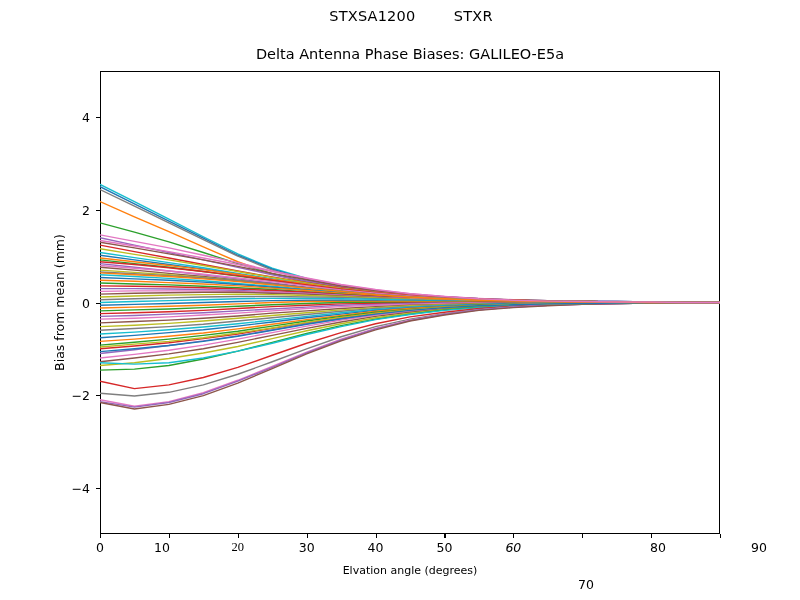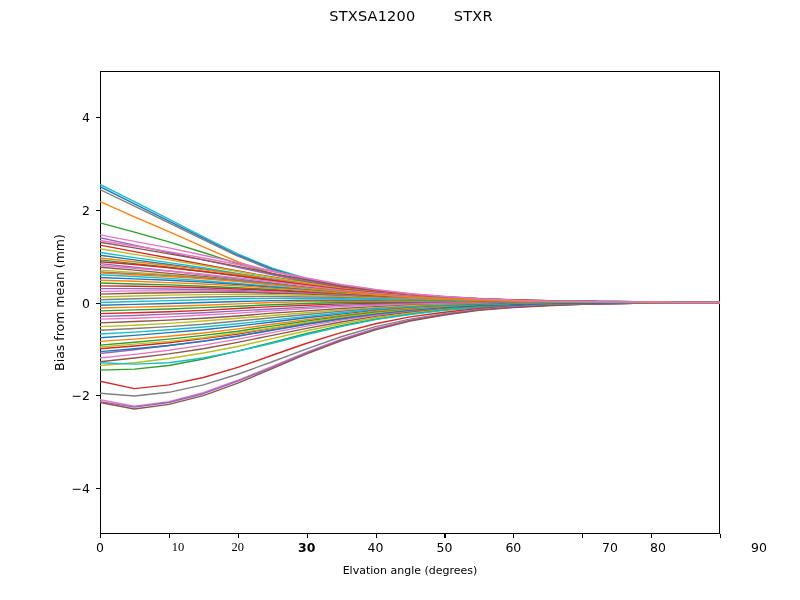--- a/index.html
+++ b/index.html
@@ -110,20 +110,21 @@
     transform-origin: center center;
   }
 </style>
 </head>
 <body>
 
 <div id="figure">
 
   <div class="suptitle">STXSA1200        STXR</div>
 
+  <div class="axtitle">Delta Antenna Phase Biases: GALILEO-E5a</div>
 
   <div class="axes-frame"></div>
 
   <svg id="plot-svg" viewBox="0 0 620 463" preserveAspectRatio="none">
     <g id="series-group">
         <polyline points="0.00,113.44 34.44,130.57 68.89,148.16 103.33,165.75 137.78,182.88 172.22,197.24 206.67,207.42 241.11,214.83 275.56,219.92 310.00,223.63 344.44,225.94 378.89,227.80 413.33,229.19 447.78,229.65 482.22,230.11 516.67,230.57 551.11,231.04 585.56,231.04 620.00,231.50" fill="none" stroke="#17becf" stroke-width="1.4" stroke-linejoin="round" stroke-linecap="round"></polyline>
         <polyline points="0.00,115.75 34.44,132.88 68.89,150.01 103.33,167.14 137.78,184.27 172.22,198.16 206.67,208.35 241.11,215.30 275.56,220.39 310.00,224.09 344.44,226.41 378.89,228.26 413.33,229.19 447.78,230.11 482.22,230.57 516.67,230.57 551.11,231.04 585.56,231.50 620.00,231.50" fill="none" stroke="#1f77b4" stroke-width="1.4" stroke-linejoin="round" stroke-linecap="round"></polyline>
         <polyline points="0.00,118.53 34.44,135.20 68.89,151.86 103.33,168.53 137.78,185.20 172.22,199.09 206.67,208.81 241.11,215.76 275.56,220.85 310.00,224.09 344.44,226.41 378.89,228.26 413.33,229.19 447.78,230.11 482.22,230.57 516.67,231.04 551.11,231.04 585.56,231.50 620.00,231.50" fill="none" stroke="#7f7f7f" stroke-width="1.4" stroke-linejoin="round" stroke-linecap="round"></polyline>
         <polyline points="0.00,130.57 34.44,145.85 68.89,160.66 103.33,175.94 137.78,190.76 172.22,202.79 206.67,211.59 241.11,217.61 275.56,221.78 310.00,225.02 344.44,227.33 378.89,228.72 413.33,229.65 447.78,230.11 482.22,230.57 516.67,231.04 551.11,231.04 585.56,231.50 620.00,231.50" fill="none" stroke="#ff7f0e" stroke-width="1.4" stroke-linejoin="round" stroke-linecap="round"></polyline>
         <polyline points="0.00,151.86 34.44,161.12 68.89,170.85 103.33,181.50 137.78,192.61 172.22,202.79 206.67,210.66 241.11,216.68 275.56,221.31 310.00,224.56 344.44,226.87 378.89,228.26 413.33,229.19 447.78,230.11 482.22,230.57 516.67,231.04 551.11,231.04 585.56,231.50 620.00,231.50" fill="none" stroke="#2ca02c" stroke-width="1.4" stroke-linejoin="round" stroke-linecap="round"></polyline>
@@ -194,33 +195,33 @@
       <div class="ytick-label" style="top: 302.5px; left: 50px;">0</div>
       <div class="tick-mark-y" style="top: 209.9px;"></div>
       <div class="ytick-label" style="top: 209.9px; left: 50px;">2</div>
       <div class="tick-mark-y" style="top: 117.3px;"></div>
       <div class="ytick-label" style="top: 117.3px; left: 50px;">4</div>
     </div>
   <div id="xtick-group">
       <div class="tick-mark-x" style="left: 100px;"></div>
       <div class="xtick-label" style="left: 75px;">0</div>
       <div class="tick-mark-x" style="left: 168.889px;"></div>
-      <div class="xtick-label" style="left: 153px; font-family: Liberation Serif, serif;">10</div>
+      <div class="xtick-label" style="left: 137px;">10</div>
       <div class="tick-mark-x" style="left: 237.778px;"></div>
       <div class="xtick-label" style="left: 212.778px; font-family: Liberation Serif, serif;">20</div>
       <div class="tick-mark-x" style="left: 306.667px;"></div>
-      <div class="xtick-label" style="left: 281.667px; font-weight: bold;">30</div>
+      <div class="xtick-label" style="left: 281.667px;">30</div>
       <div class="tick-mark-x" style="left: 375.556px;"></div>
       <div class="xtick-label" style="left: 350.556px;">40</div>
       <div class="tick-mark-x" style="left: 444.444px;"></div>
       <div class="xtick-label" style="left: 419.444px;">50</div>
       <div class="tick-mark-x" style="left: 513.333px;"></div>
-      <div class="xtick-label" style="left: 488.333px;">60</div>
+      <div class="xtick-label" style="left: 488.333px; font-style: italic;">60</div>
       <div class="tick-mark-x" style="left: 582.222px;"></div>
-      <div class="xtick-label" style="left: 585px;">70</div>
+      <div class="xtick-label" style="left: 561px; margin-top: 37px;">70</div>
       <div class="tick-mark-x" style="left: 651.111px;"></div>
       <div class="xtick-label" style="left: 633px;">80</div>
       <div class="tick-mark-x" style="left: 720px;"></div>
       <div class="xtick-label" style="left: 734px;">90</div>
     </div>
 
   <div class="xlabel">Elvation angle (degrees)</div>
   <div class="ylabel">Bias from mean (mm)</div>
 
 </div>

